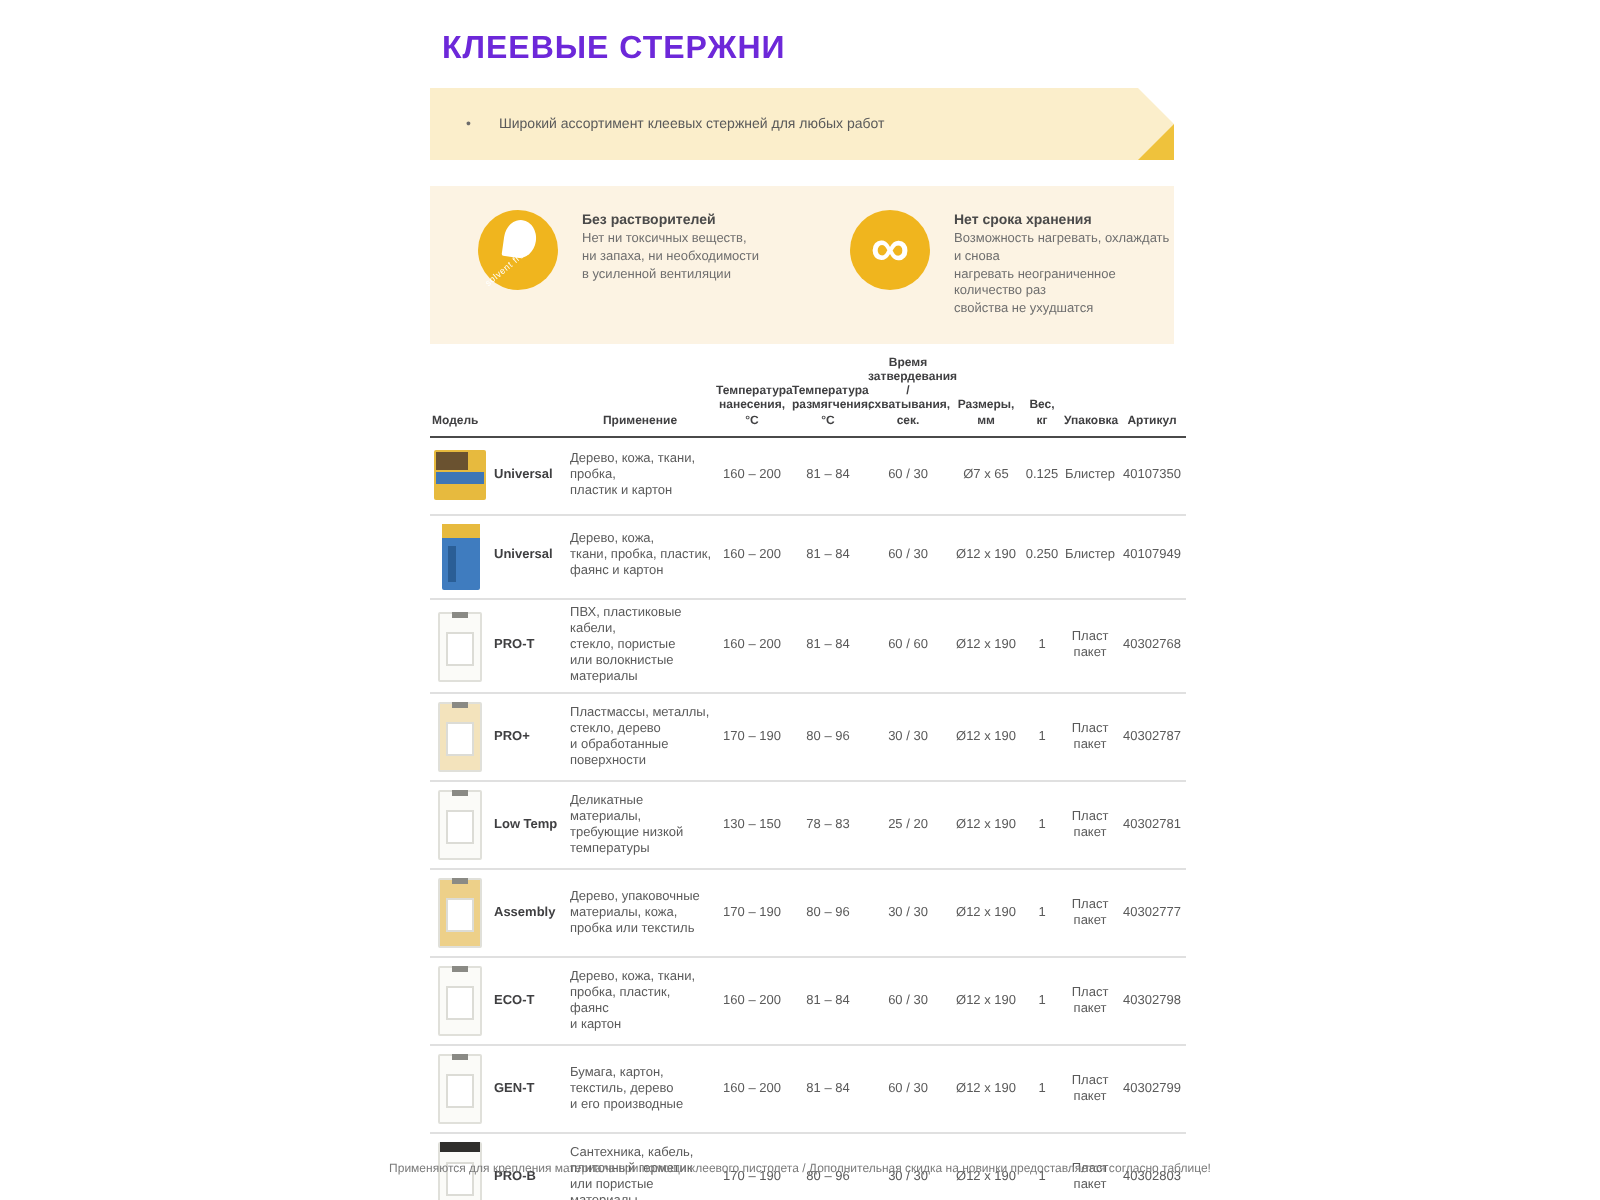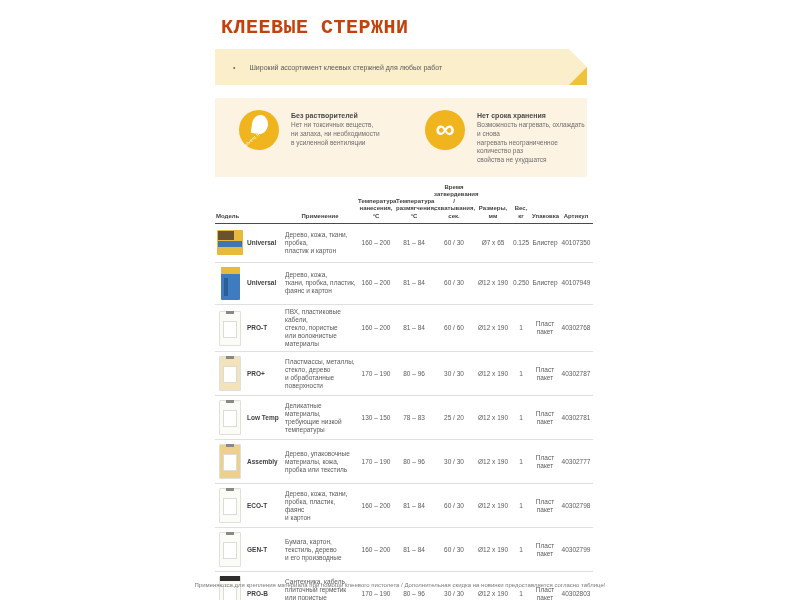--- a/index.html
+++ b/index.html
@@ -1,19 +1,19 @@
 <!DOCTYPE html>
 <html><head>
 <meta charset="utf-8">
 <style>
   html,body{margin:0;padding:0;background:#ffffff;width:800px;height:600px;overflow:hidden;
     font-family:"Liberation Sans","DejaVu Sans",sans-serif;color:#58595b;}
   .sheet{position:absolute;left:215px;top:12px;width:372px;}
   
-  .page-title{font-size:20px;font-weight:bold;color:#c2410c;letter-spacing:0.5px;margin:4px 0 10px 6px;font-family:Liberation Mono, monospace;}
+  .page-title{font-size:16px;font-weight:bold;color:#6d28d9;letter-spacing:0.5px;margin:4px 0 10px 6px;}
   
   .intro{position:relative;background:#fbeecb;height:36px;margin-bottom:13px;display:flex;align-items:center;}
   .intro .bullet{font-size:7px;color:#6b6b6b;margin:0 14px 0 18px;}
   .intro .intro-text{font-size:7px;color:#5a5a5a;}
   .intro .cut{position:absolute;top:0;right:0;width:0;height:0;border-top:18px solid #ffffff;border-left:18px solid transparent;}
   .intro .fold{position:absolute;bottom:0;right:0;width:0;height:0;border-bottom:18px solid #efc23c;border-left:18px solid transparent;}
   
   .features{background:#fcf3e3;display:flex;padding:12px 0 12px 0;margin-bottom:5px;}
   .feature{display:flex;flex:1;align-items:flex-start;}
   .feature .badge{flex:0 0 40px;width:40px;height:40px;border-radius:50%;background:#f0b51e;position:relative;margin:0 12px 0 24px;}

